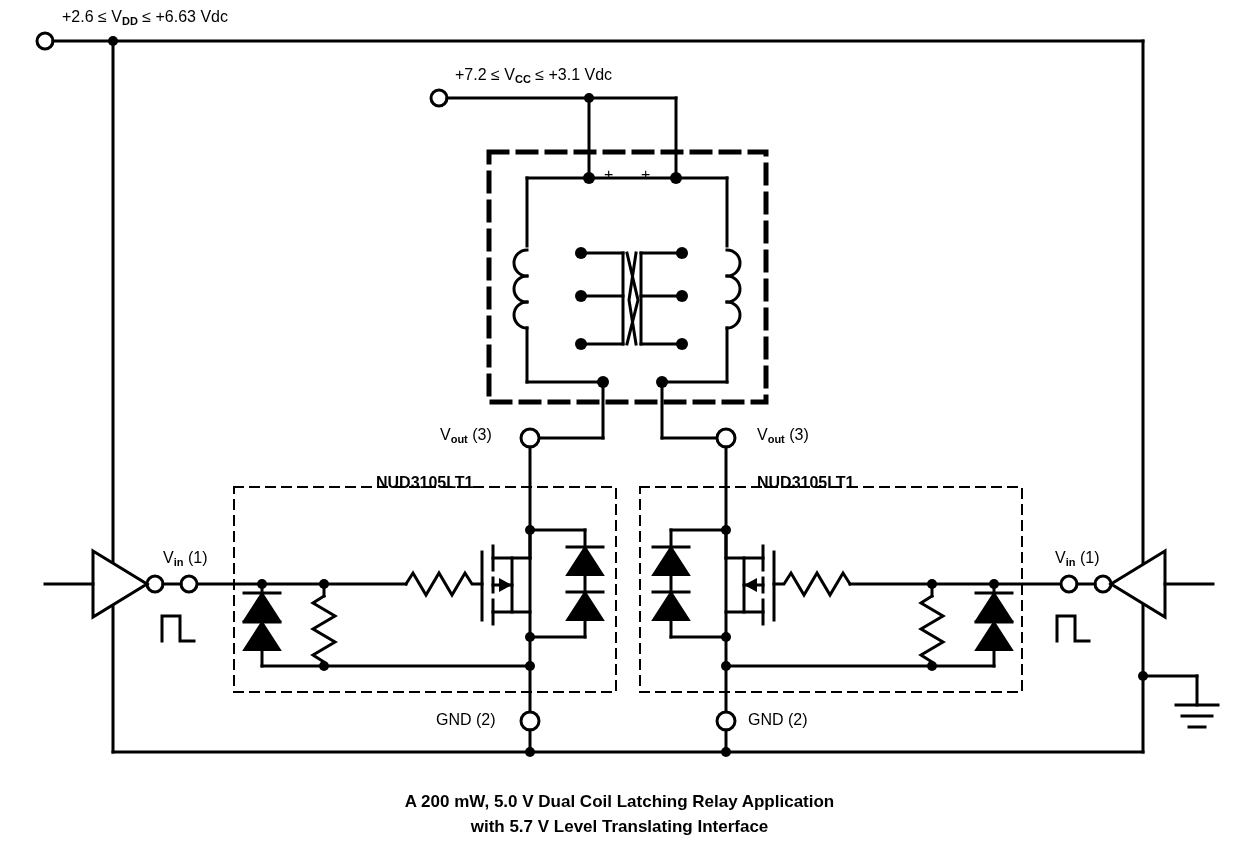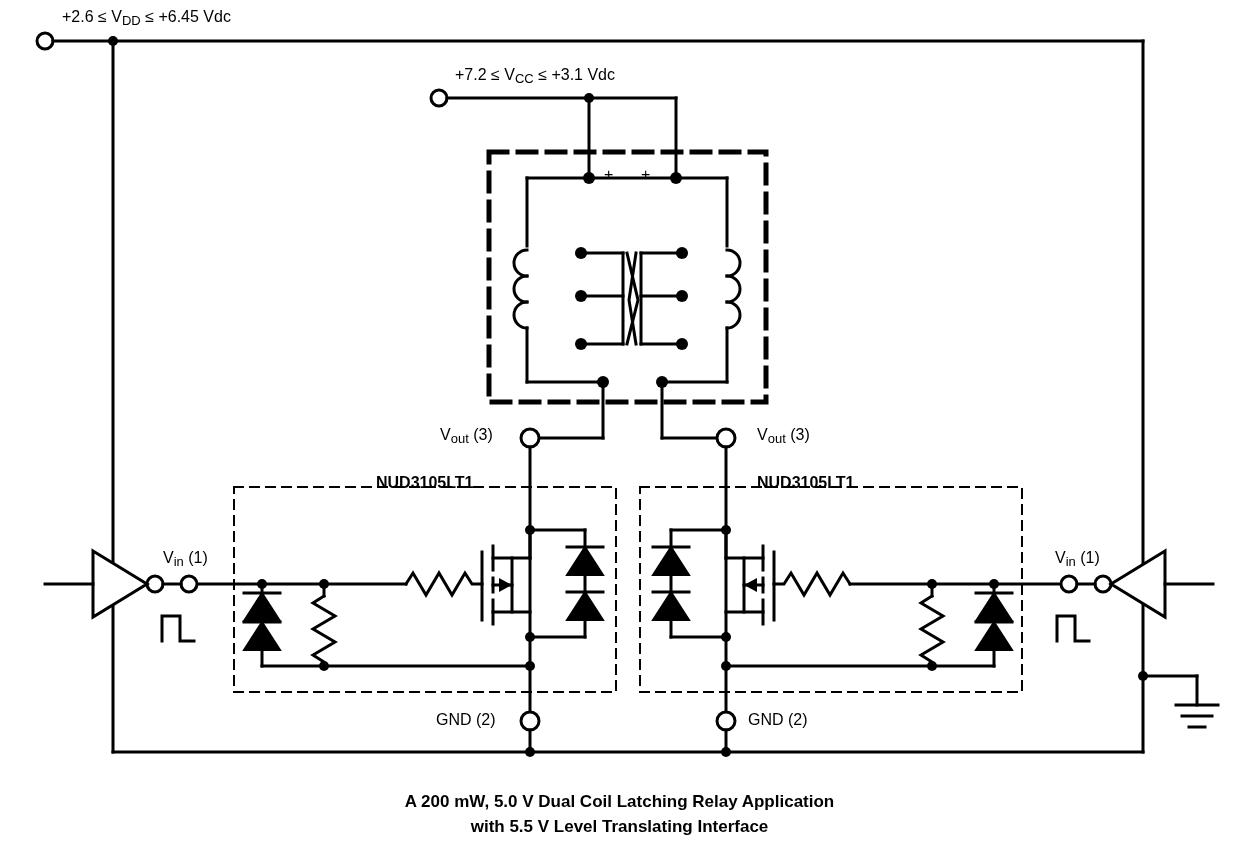--- a/index.html
+++ b/index.html
@@ -1,20 +1,20 @@
 <!DOCTYPE html>
 <html><head>
 <meta charset="utf-8">
 <style>
   html,body{margin:0;padding:0;background:#ffffff;}
   body{font-family:"Liberation Sans", sans-serif;color:#000;}
   #canvas{position:relative;width:1239px;height:862px;background:#fff;overflow:hidden;}
   svg{position:absolute;left:0;top:0;}
   .lbl{position:absolute;font-family:"Liberation Sans", sans-serif;font-size:16px;color:#000;white-space:nowrap;}
-  .sub{font-size:13px;vertical-align:-3px;}
+  .sub{font-size:11px;vertical-align:-3px;font-weight:bold;}
   .bold{font-weight:bold;}
   .caption{position:absolute;width:100%;text-align:center;font-weight:bold;font-size:17px;}
 </style>
 </head>
 <body>
 
 <div id="canvas">
 
   <svg width="1239" height="862" viewBox="0 0 1239 862">
     <g stroke="#000" fill="none" stroke-width="3" stroke-linecap="square">
@@ -205,21 +205,21 @@
       <circle cx="1143" cy="676" r="5" fill="#000" stroke="none"></circle>
       <line x1="1143" y1="676" x2="1197" y2="676"></line>
       <line x1="1197" y1="676" x2="1197" y2="705"></line>
       <line x1="1176" y1="705" x2="1218" y2="705"></line>
       <line x1="1182" y1="716" x2="1212" y2="716"></line>
       <line x1="1189" y1="727" x2="1205" y2="727"></line>
     </g>
   </svg>
 
   <div class="lbl" style="left:62px; top:8px;">
-    <span>+2.6 ≤ V</span><span class="sub">DD</span><span> ≤ +6.45 Vdc</span>
+    <span>+2.6 ≤ V</span><span class="sub">DD</span><span> ≤ +6.63 Vdc</span>
   </div>
 
   <div class="lbl" style="left:455px; top:66px;">
     <span>+7.2 ≤ V</span><span class="sub">CC</span><span> ≤ +3.1 Vdc</span>
   </div>
 
   <div class="lbl" style="left:604px; top:166px;">+</div>
   <div class="lbl" style="left:641px; top:166px;">+</div>
 
   <div class="lbl" style="left:440px; top:426px;">
@@ -236,15 +236,15 @@
     <span>V</span><span class="sub">in</span><span> (1)</span>
   </div>
   <div class="lbl" style="left:1055px; top:549px;">
     <span>V</span><span class="sub">in</span><span> (1)</span>
   </div>
 
   <div class="lbl" style="left:436px; top:711px;">GND (2)</div>
   <div class="lbl" style="left:748px; top:711px;">GND (2)</div>
 
   <div class="caption" style="left:0; top:792px;">A 200 mW, 5.0 V Dual Coil Latching Relay Application</div>
-  <div class="caption" style="left:0; top:817px;">with 5.5 V Level Translating Interface</div>
+  <div class="caption" style="left:0; top:817px;">with 5.7 V Level Translating Interface</div>
 
 </div>
 
 </body></html>

